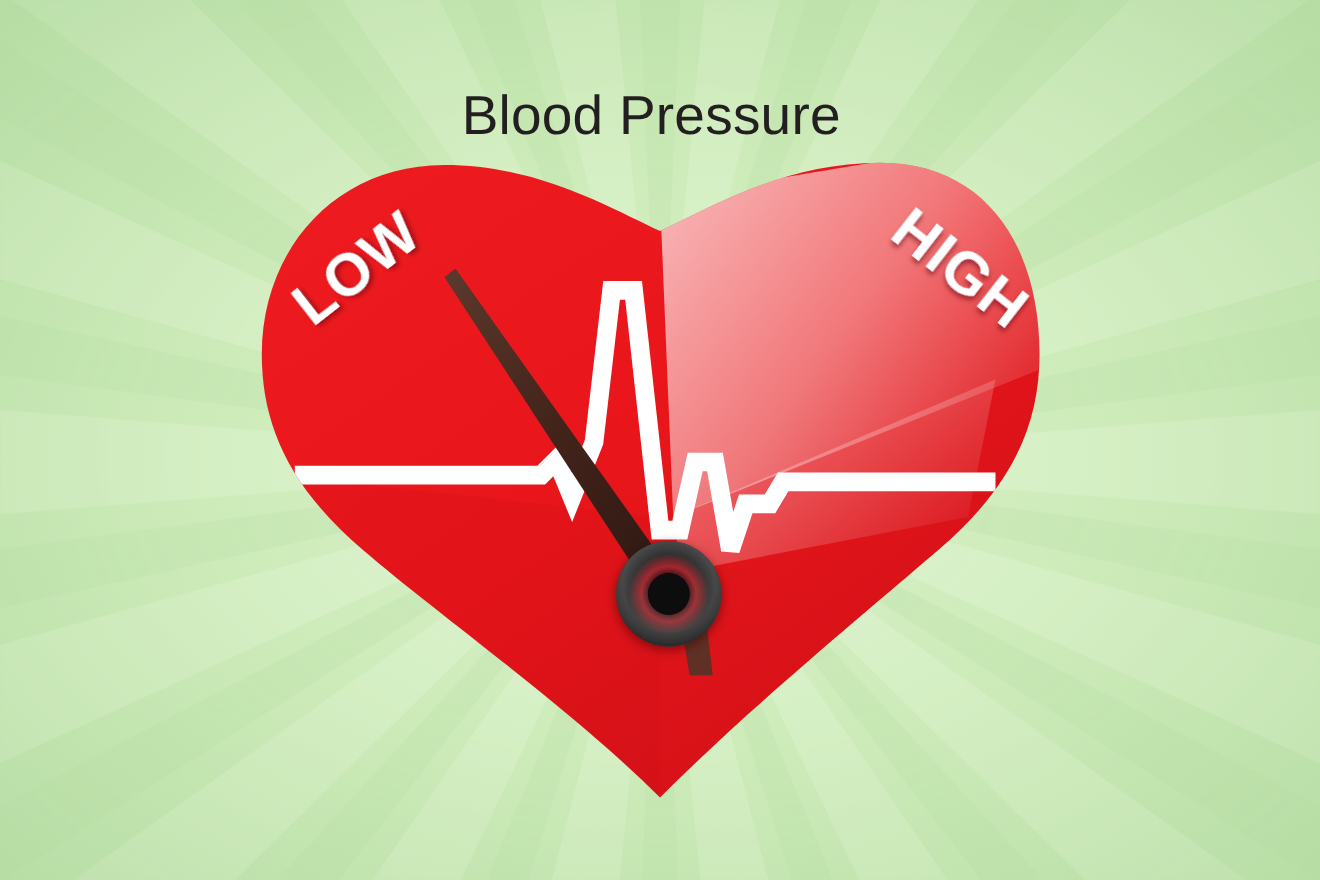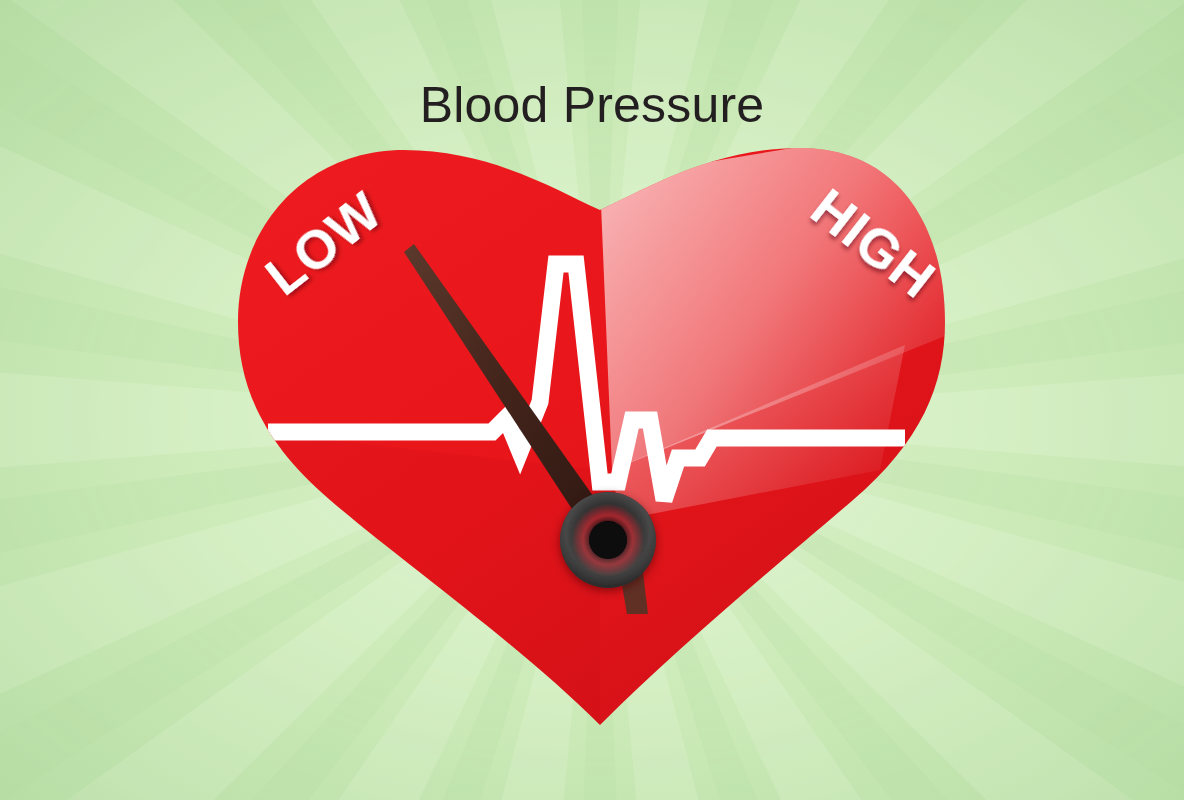--- a/index.html
+++ b/index.html
@@ -10,20 +10,21 @@
   }
   body {
     font-family: "Liberation Sans", sans-serif;
   }
   #stage {
     position: relative;
     width: 1184px;
     height: 800px;
     overflow: hidden;
     background: #86efac;
+    padding-left: 16px;
   }
   #stage svg.layer {
     position: absolute;
     left: 0;
     top: 0;
     width: 1200px;
     height: 800px;
     display: block;
   }
   .title-text {

